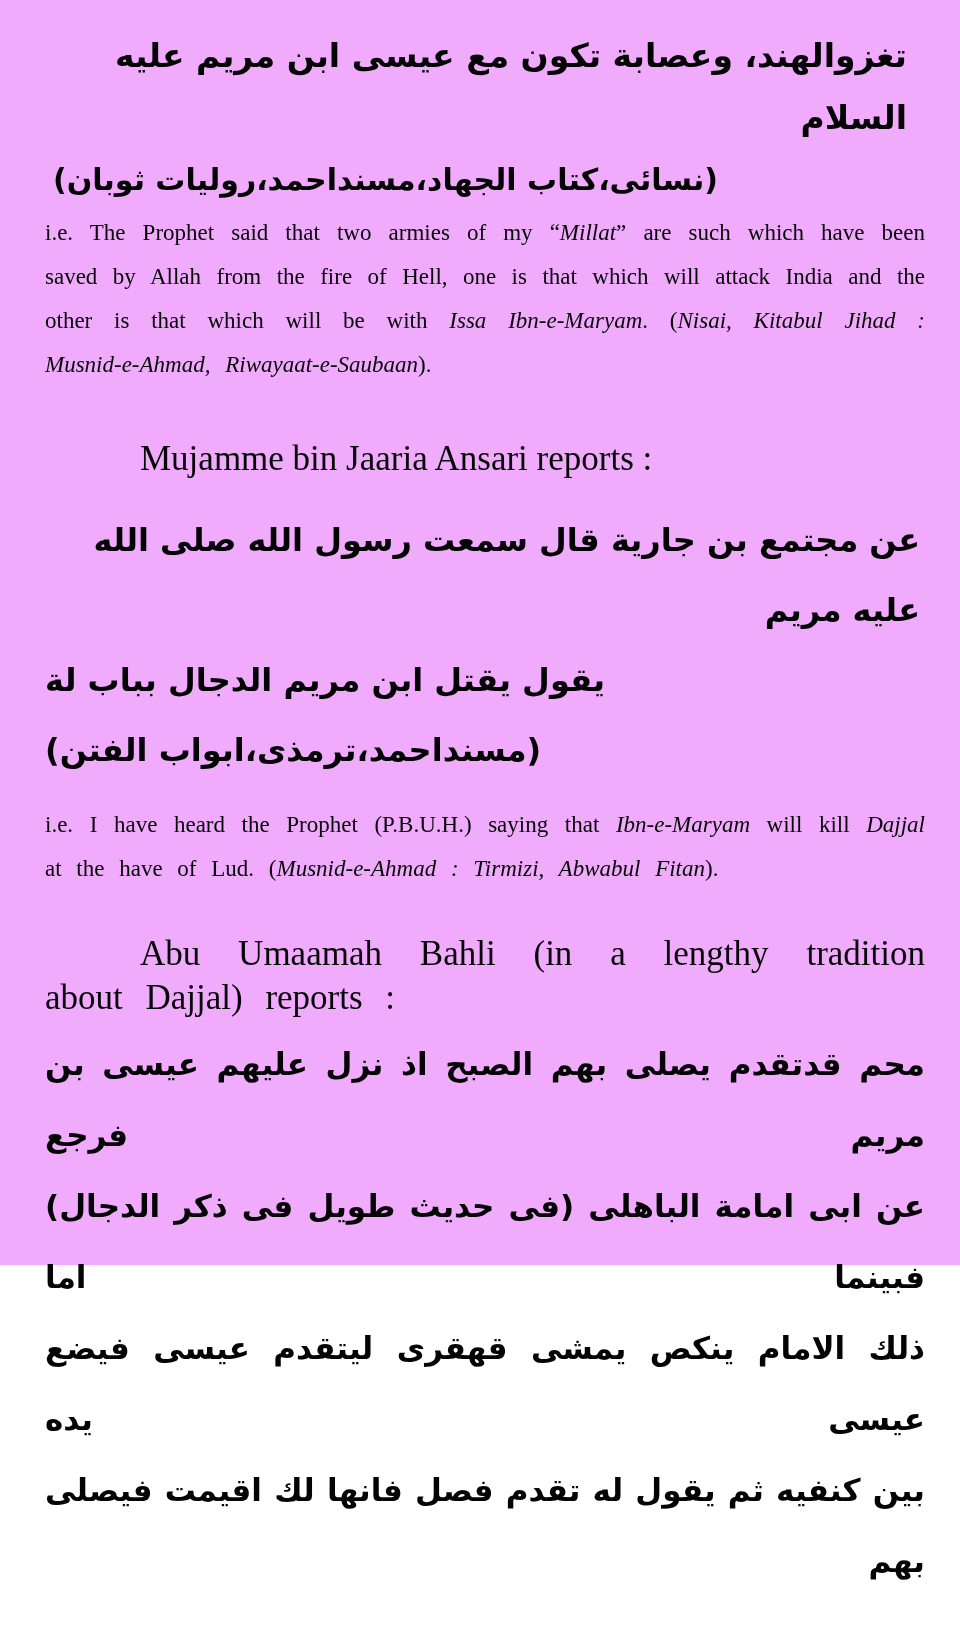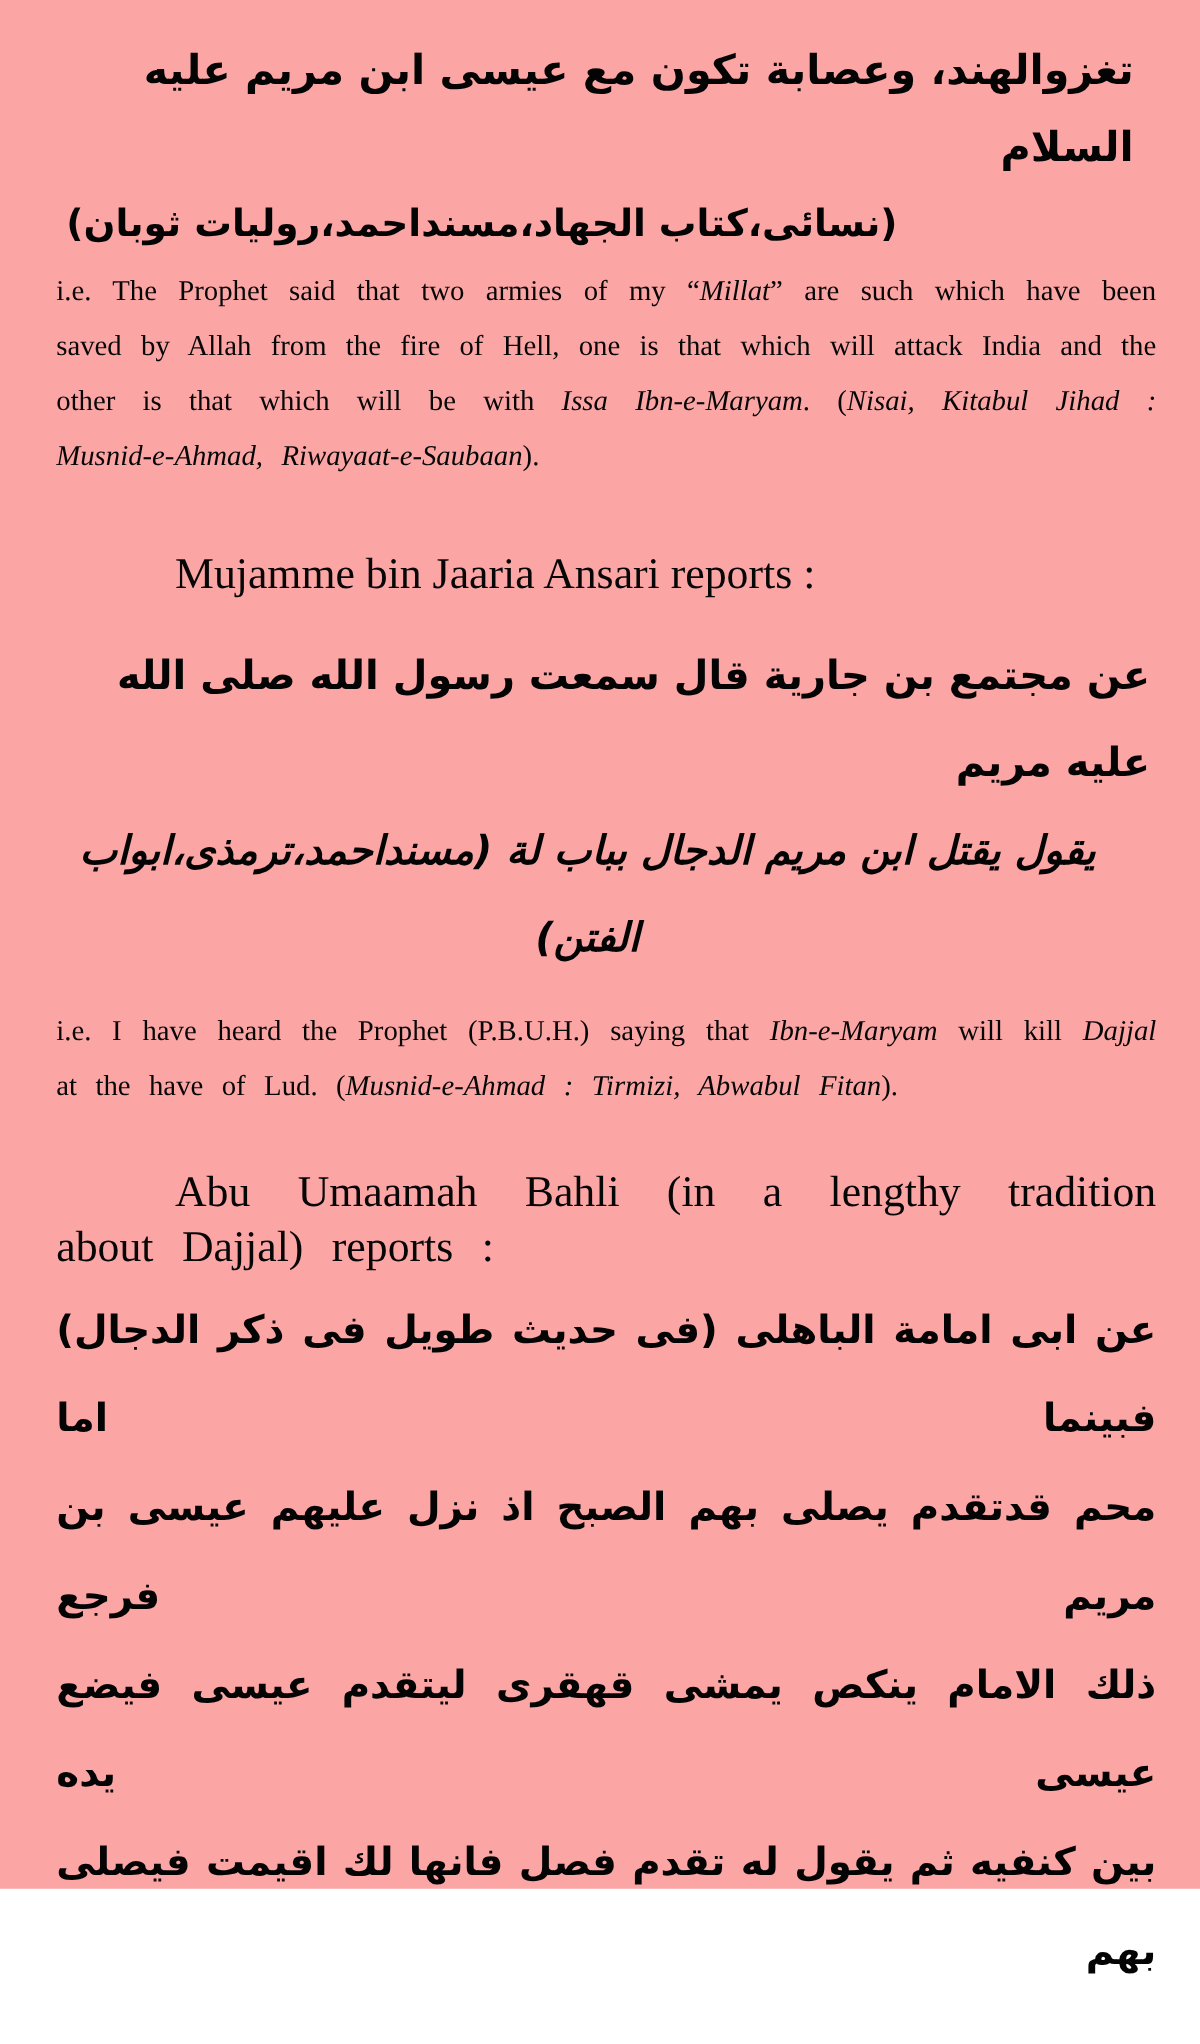--- a/index.html
+++ b/index.html
@@ -6,23 +6,23 @@
   html, body { width: 960px; }
   body {
     height: 1635px;
     overflow: hidden;
     background: #ffffff;
     color: #060606;
     font-family: "Liberation Serif", serif;
   }
   .page {
     width: 960px;
-    height: 1511px;
+    height: 1265px;
     padding: 25px 35px 0 45px;
-    background: #fca5a5;
+    background: #f0abfc;
   }
   
   .arabic {
     font-family: "DejaVu Sans", sans-serif;
     font-weight: 700;
     color: #040404;
     direction: rtl;
   }
   .ar-head-1 {
     font-size: 33px;
@@ -40,23 +40,22 @@
   .ar2-line-1 {
     margin-top: 24px;
     font-size: 32px;
     line-height: 70px;
     text-align: right;
     padding-right: 5px;
   }
   .ar2-line-2 {
     font-size: 32px;
     line-height: 70px;
-    text-align: center;
+    text-align: left;
     padding-right: 30px;
-    font-style: italic;
   }
   .arabic-passage { margin-top: 9px; }
   .arabic-passage .ar-line {
     font-family: "DejaVu Sans", sans-serif;
     font-weight: 700;
     color: #040404;
     direction: rtl;
     font-size: 31px;
     line-height: 71px;
     text-align: justify;
@@ -102,19 +101,19 @@
 
   <div class="arabic ar2-line-1" dir="rtl">عن مجتمع بن جارية قال سمعت رسول الله صلى الله عليه مريم</div>
 
   <div class="arabic ar2-line-2" dir="rtl">يقول يقتل ابن مريم الدجال بباب لة (مسنداحمد،ترمذى،ابواب الفتن)</div>
 
   <p class="eng" style="margin-top:18px"><span>i.e. I have heard the Prophet (P.B.U.H.) saying that </span><i>Ibn-e-Maryam</i><span> will kill </span><i>Dajjal</i><span> at the have of Lud. (</span><i>Musnid-e-Ahmad : Tirmizi, Abwabul Fitan</i><span>).</span></p>
 
   <p class="reporter reporter-2">Abu Umaamah Bahli (in a lengthy tradition about Dajjal) reports :</p>
 
   <div class="arabic-passage" dir="rtl">
+      <div class="ar-line" dir="rtl">محم قدتقدم يصلى بهم الصبح اذ نزل عليهم عيسى بن مريم فرجع</div>
       <div class="ar-line" dir="rtl">عن ابى امامة الباهلى (فى حديث طويل فى ذكر الدجال) فبينما اما</div>
-      <div class="ar-line" dir="rtl">محم قدتقدم يصلى بهم الصبح اذ نزل عليهم عيسى بن مريم فرجع</div>
       <div class="ar-line" dir="rtl">ذلك الامام ينكص يمشى قهقرى ليتقدم عيسى فيضع عيسى يده</div>
       <div class="ar-line" dir="rtl">بين كنفيه ثم يقول له تقدم فصل فانها لك اقيمت فيصلى بهم</div>
     </div>
 
 </div>
 
 </body></html>

